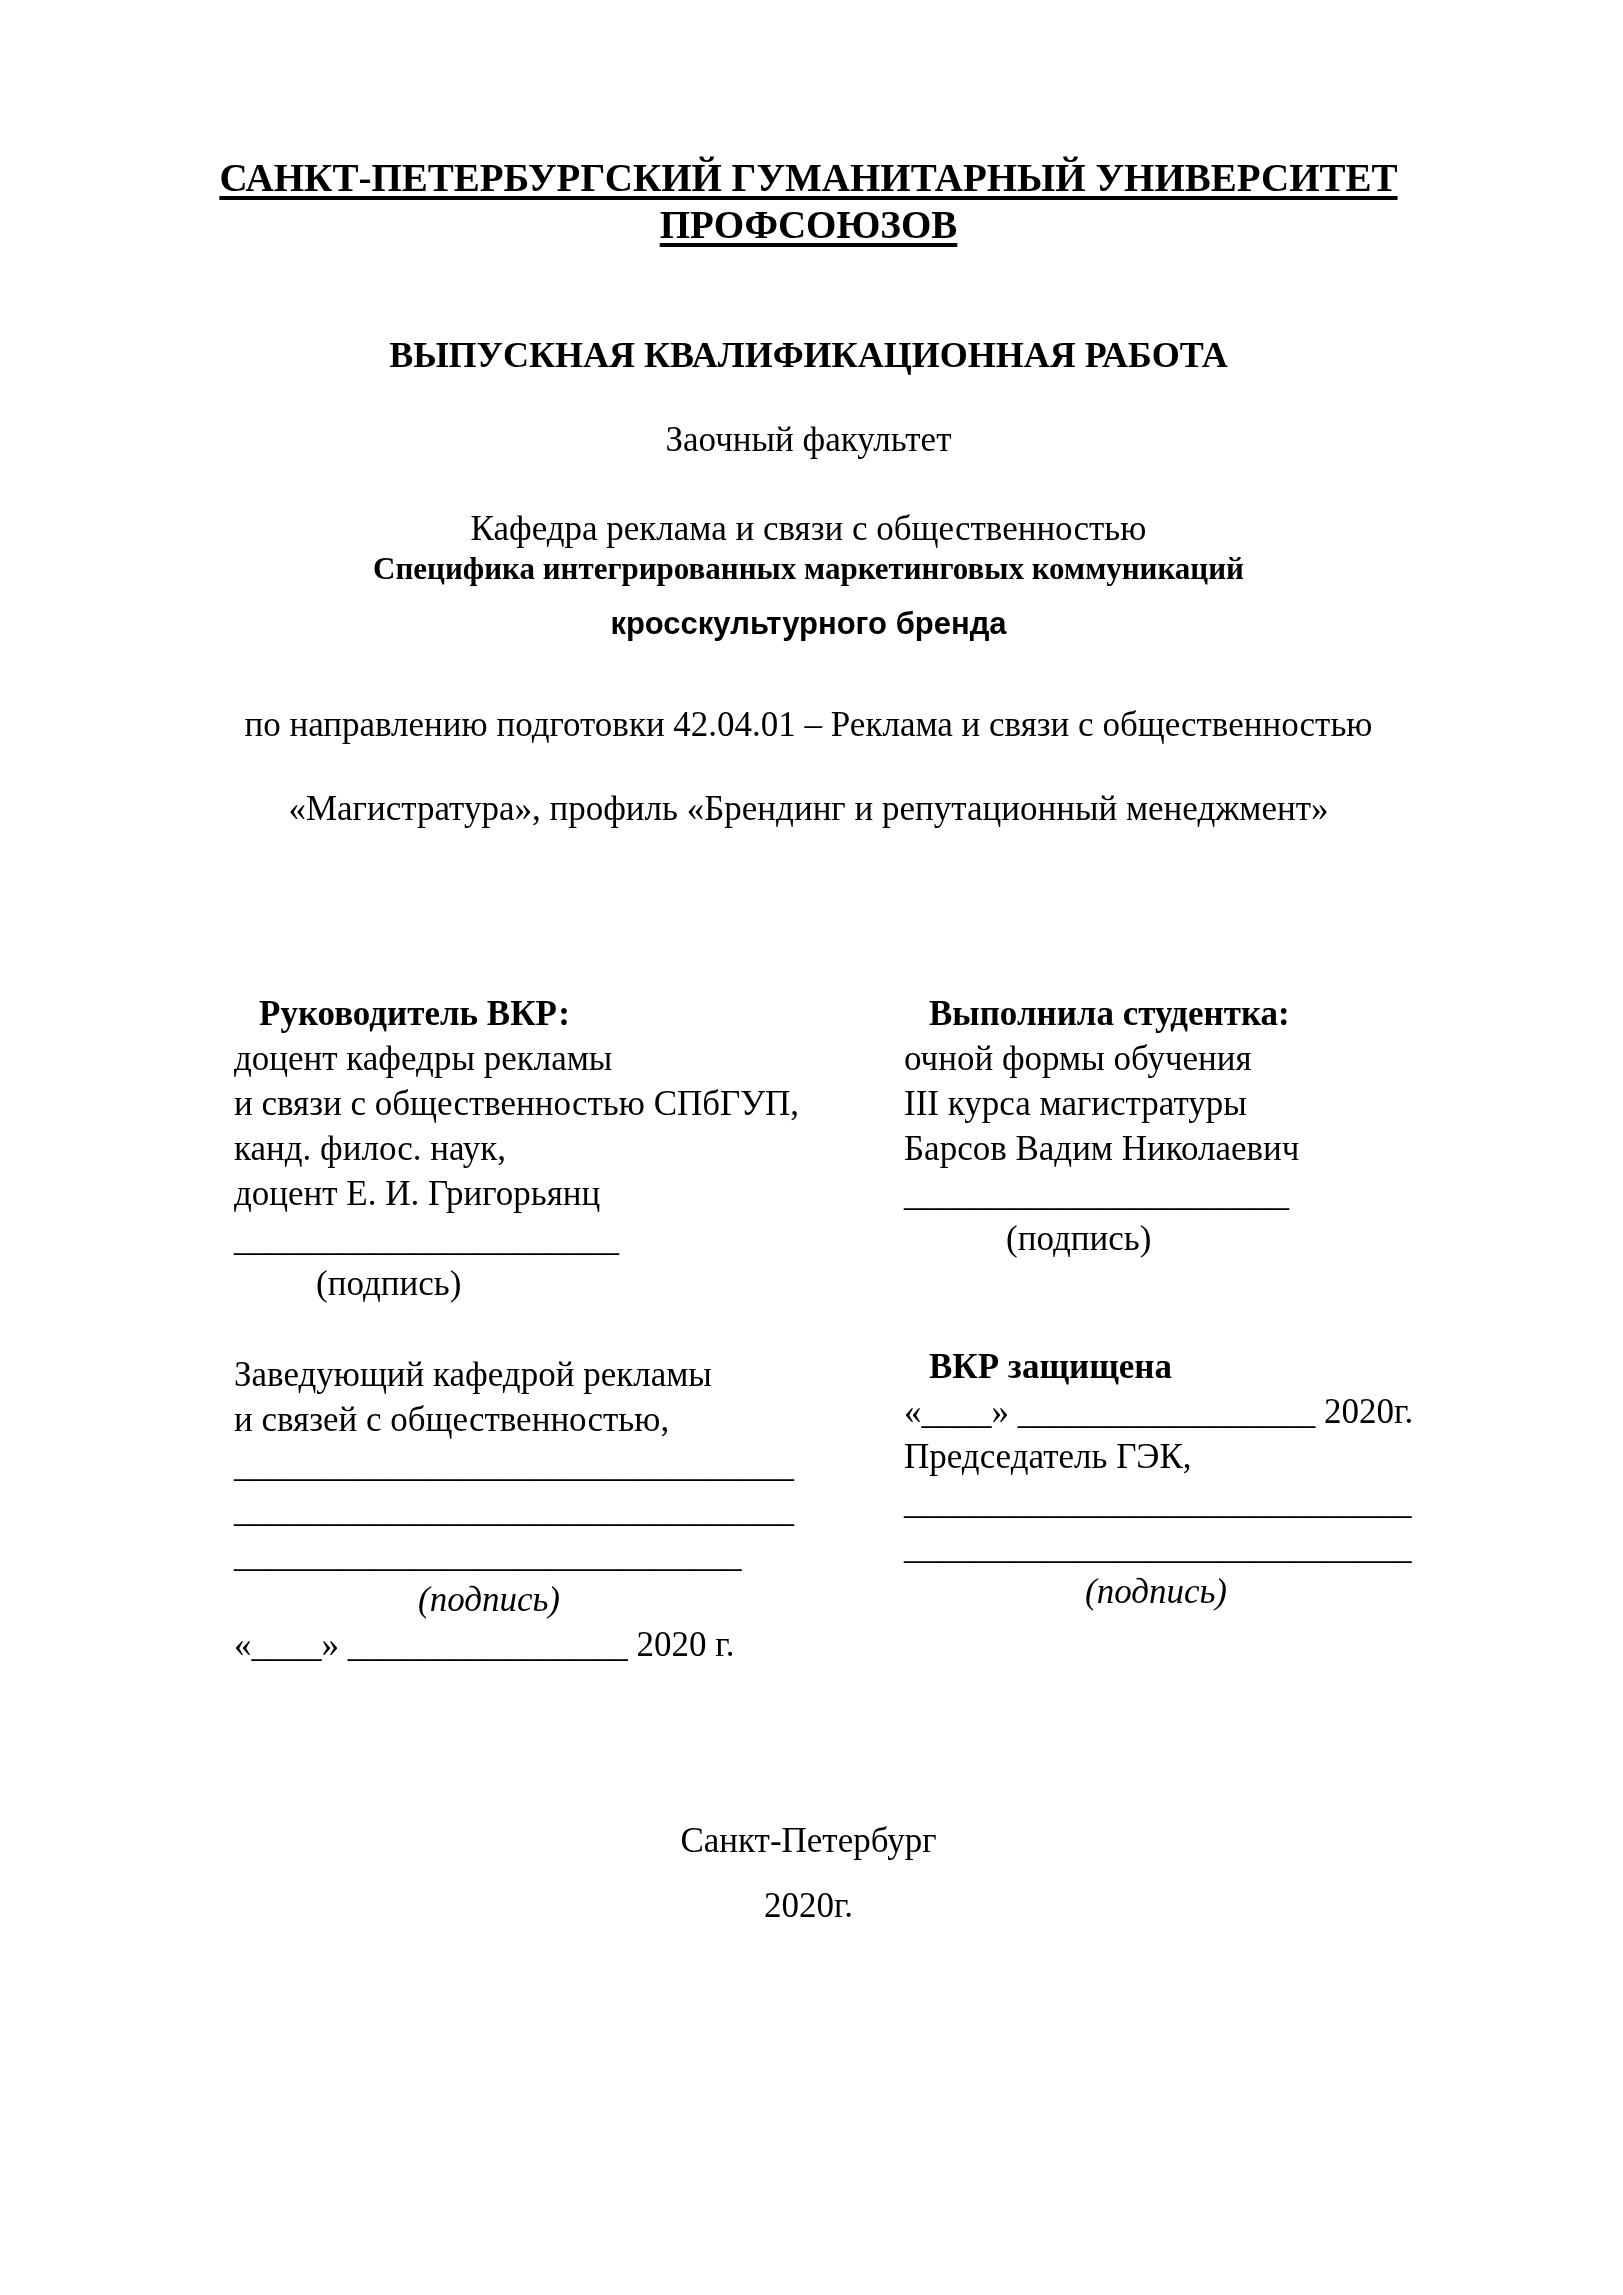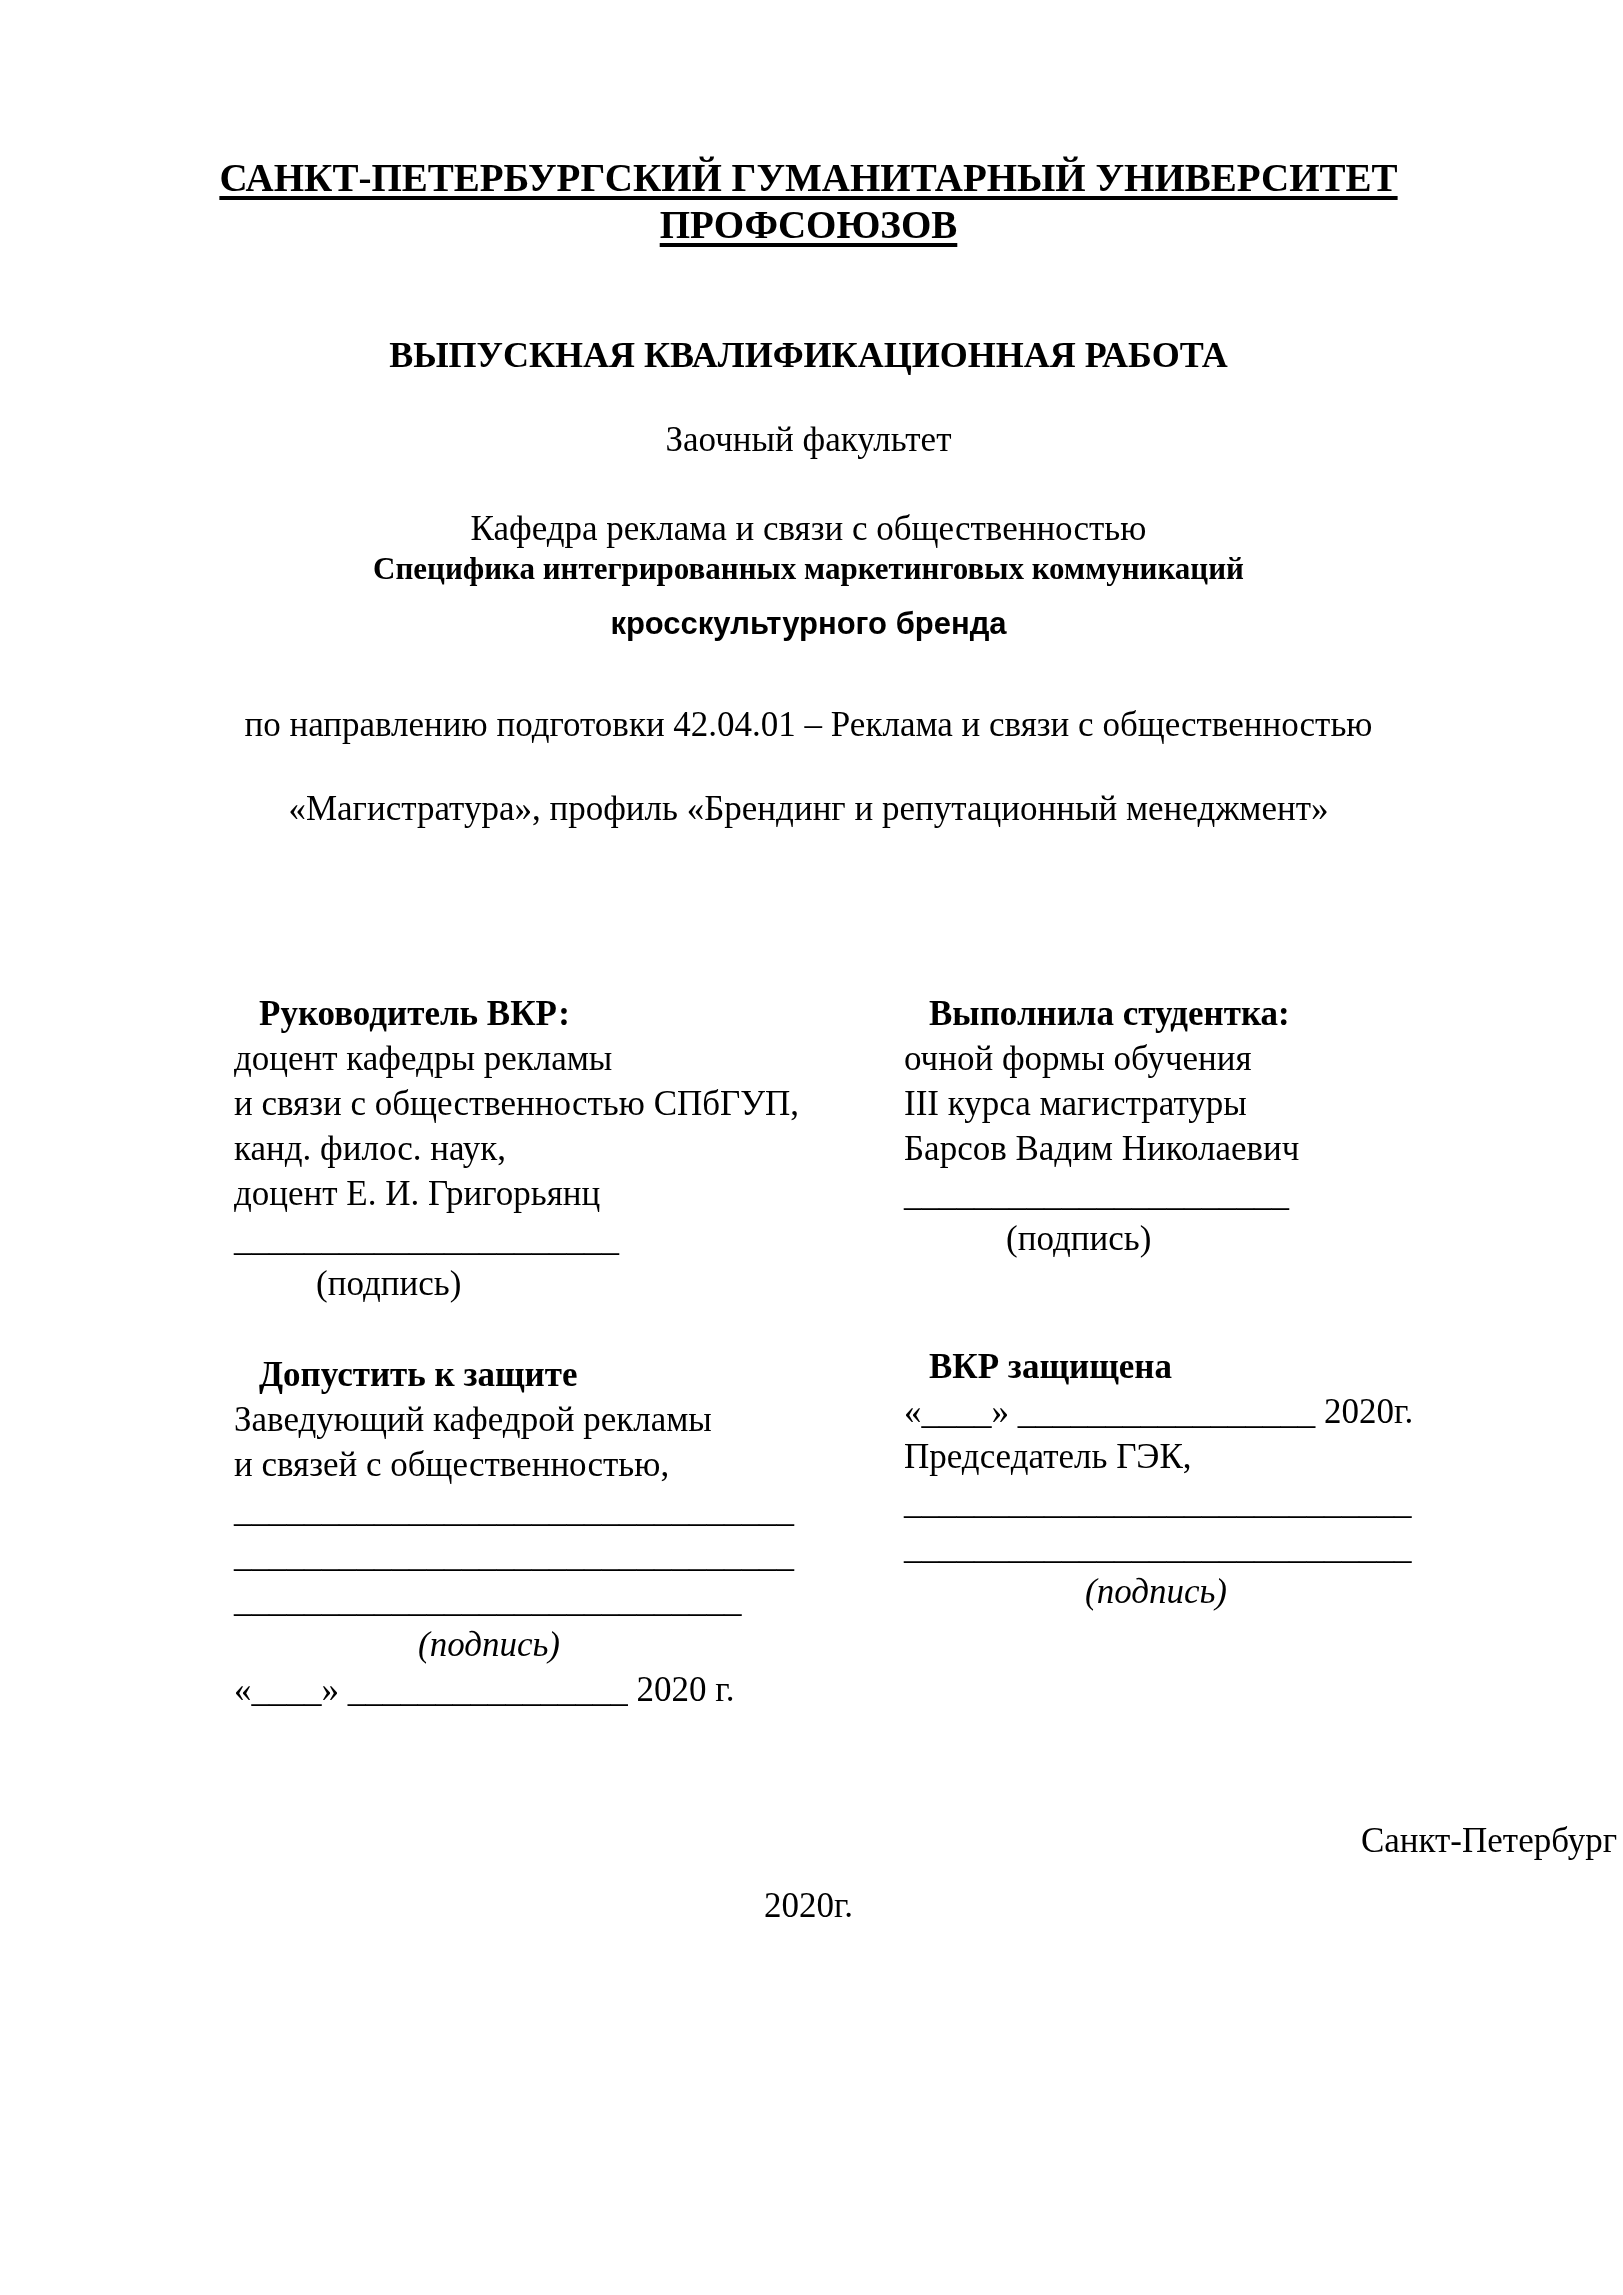--- a/index.html
+++ b/index.html
@@ -16,21 +16,21 @@
   .topic1 { top: 551px; font-size: 31px; font-weight: bold; font-family: Liberation Serif, serif; }
   .topic2 { top: 606px; font-size: 31px; font-weight: bold; }
   .dir1 { top: 705px; font-size: 35px; }
   .dir2 { top: 789px; font-size: 35px; }
   .col { font-size: 35px; line-height: 45px; }
   .col .b { font-weight: bold; margin-left: 25px; }
   .col .line { white-space: pre; }
   .left { left: 234px; }
   .right { left: 904px; }
   .it { font-style: italic; }
-  .city { top: 1821px; font-size: 35px; text-align: right; }
+  .city { top: 1821px; font-size: 35px; }
   .year { top: 1886px; font-size: 35px; }
 </style>
 </head>
 <body>
 
 <div class="abs center uni serif">
   <div><span>САНКТ-ПЕТЕРБУРГСКИЙ ГУМАНИТАРНЫЙ УНИВЕРСИТЕТ</span></div>
   <div><span>ПРОФСОЮЗОВ</span></div>
 </div>
 
@@ -55,21 +55,20 @@
 <div class="abs col right" style="top:991px;">
   <div class="b">Выполнила студентка:</div>
   <div class="line">очной формы обучения</div>
   <div class="line">III курса магистратуры</div>
   <div class="line">Барсов Вадим Николаевич</div>
   <div class="line">______________________</div>
   <div class="line" style="padding-left:102px;">(подпись)</div>
 </div>
 
 <div class="abs col left" style="top:1352px;">
-  <div class="b">Допустить к защите</div>
   <div class="line">Заведующий кафедрой рекламы</div>
   <div class="line">и связей с общественностью,</div>
   <div class="line">________________________________</div>
   <div class="line">________________________________</div>
   <div class="line">_____________________________</div>
   <div class="line it" style="padding-left:184px;">(подпись)</div>
   <div class="line">«____» ________________ 2020 г.</div>
 </div>
 
 <div class="abs col right" style="top:1344px;">

